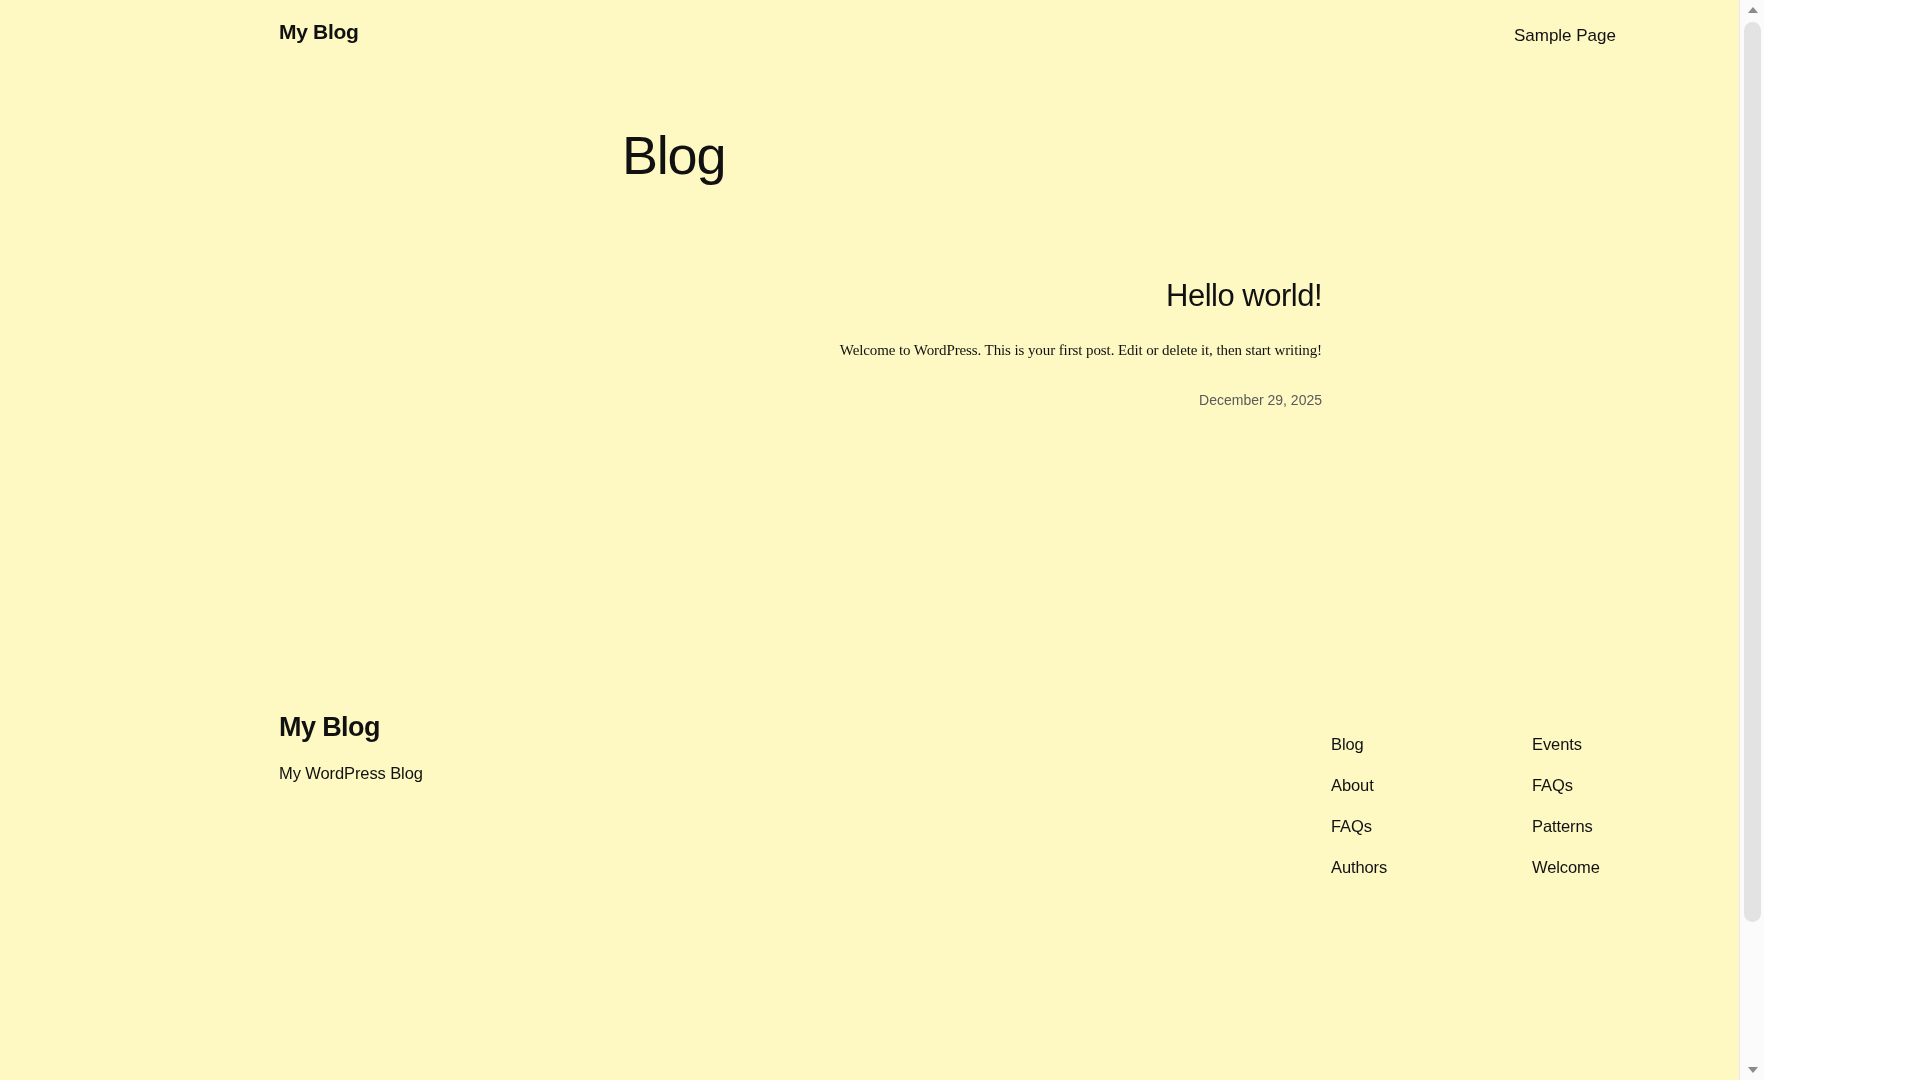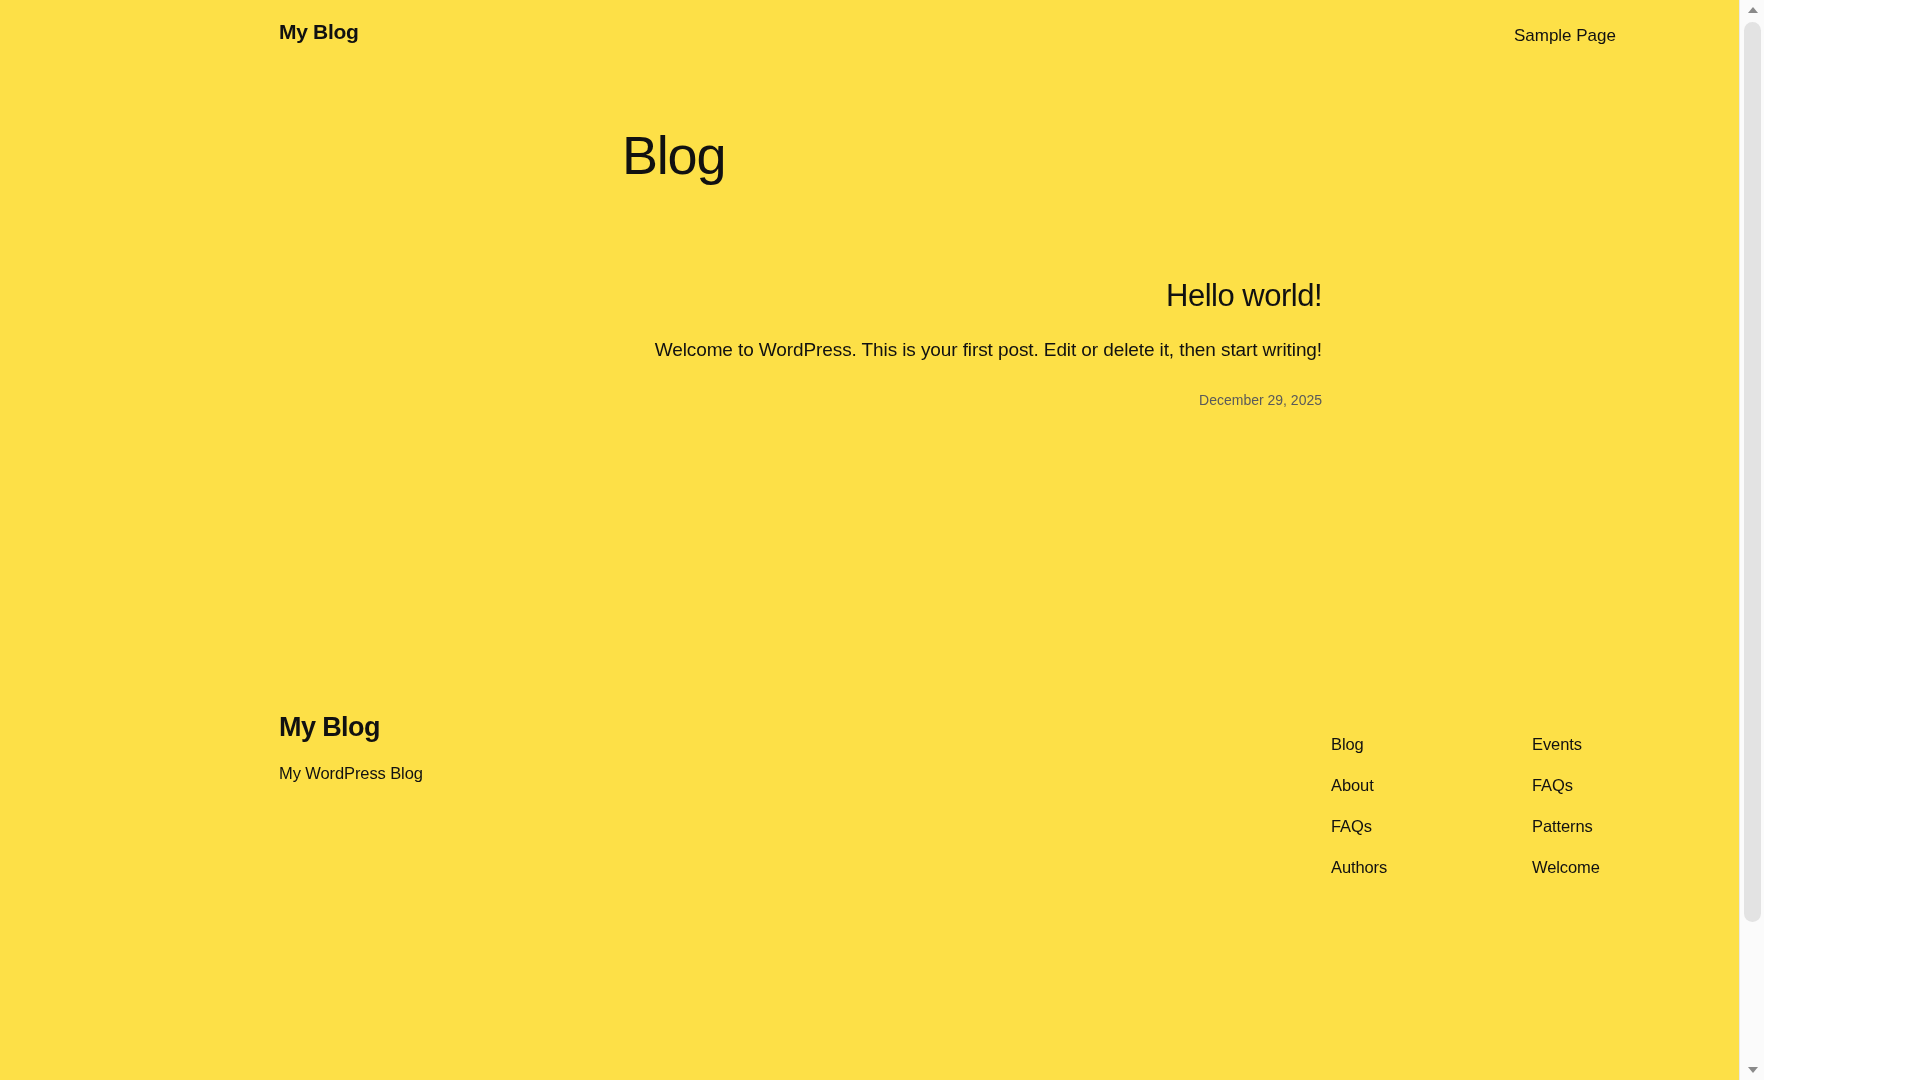--- a/index.html
+++ b/index.html
@@ -10,21 +10,21 @@
     height: 1080px;
     background: #ffffff;
     font-family: "Liberation Sans", sans-serif;
     color: #111111;
     overflow: hidden;
   }
   .page {
     position: relative;
     width: 1764px;
     height: 1080px;
-    background: #fde047;
+    background: #fef9c3;
   }
   .content-wrap {
     width: 1895px;
     height: 1080px;
     position: relative;
     overflow: hidden;
   }
 
   
   .site-header {
@@ -90,24 +90,25 @@
     font-size: 31px;
     line-height: 40px;
     font-weight: 400;
     letter-spacing: -0.5px;
     color: #111111;
     text-decoration: none;
     display: block;
   }
   .post-excerpt {
     margin: 21px 0 0 0;
-    font-size: 19px;
+    font-size: 15px;
     line-height: 26px;
     color: #111111;
     letter-spacing: -0.1px;
+    font-family: Liberation Serif, serif;
   }
   .post-date {
     margin: 27px 0 0 0;
     font-size: 14px;
     line-height: 20px;
     color: #5a5a5a;
     letter-spacing: 0;
   }
 
   

